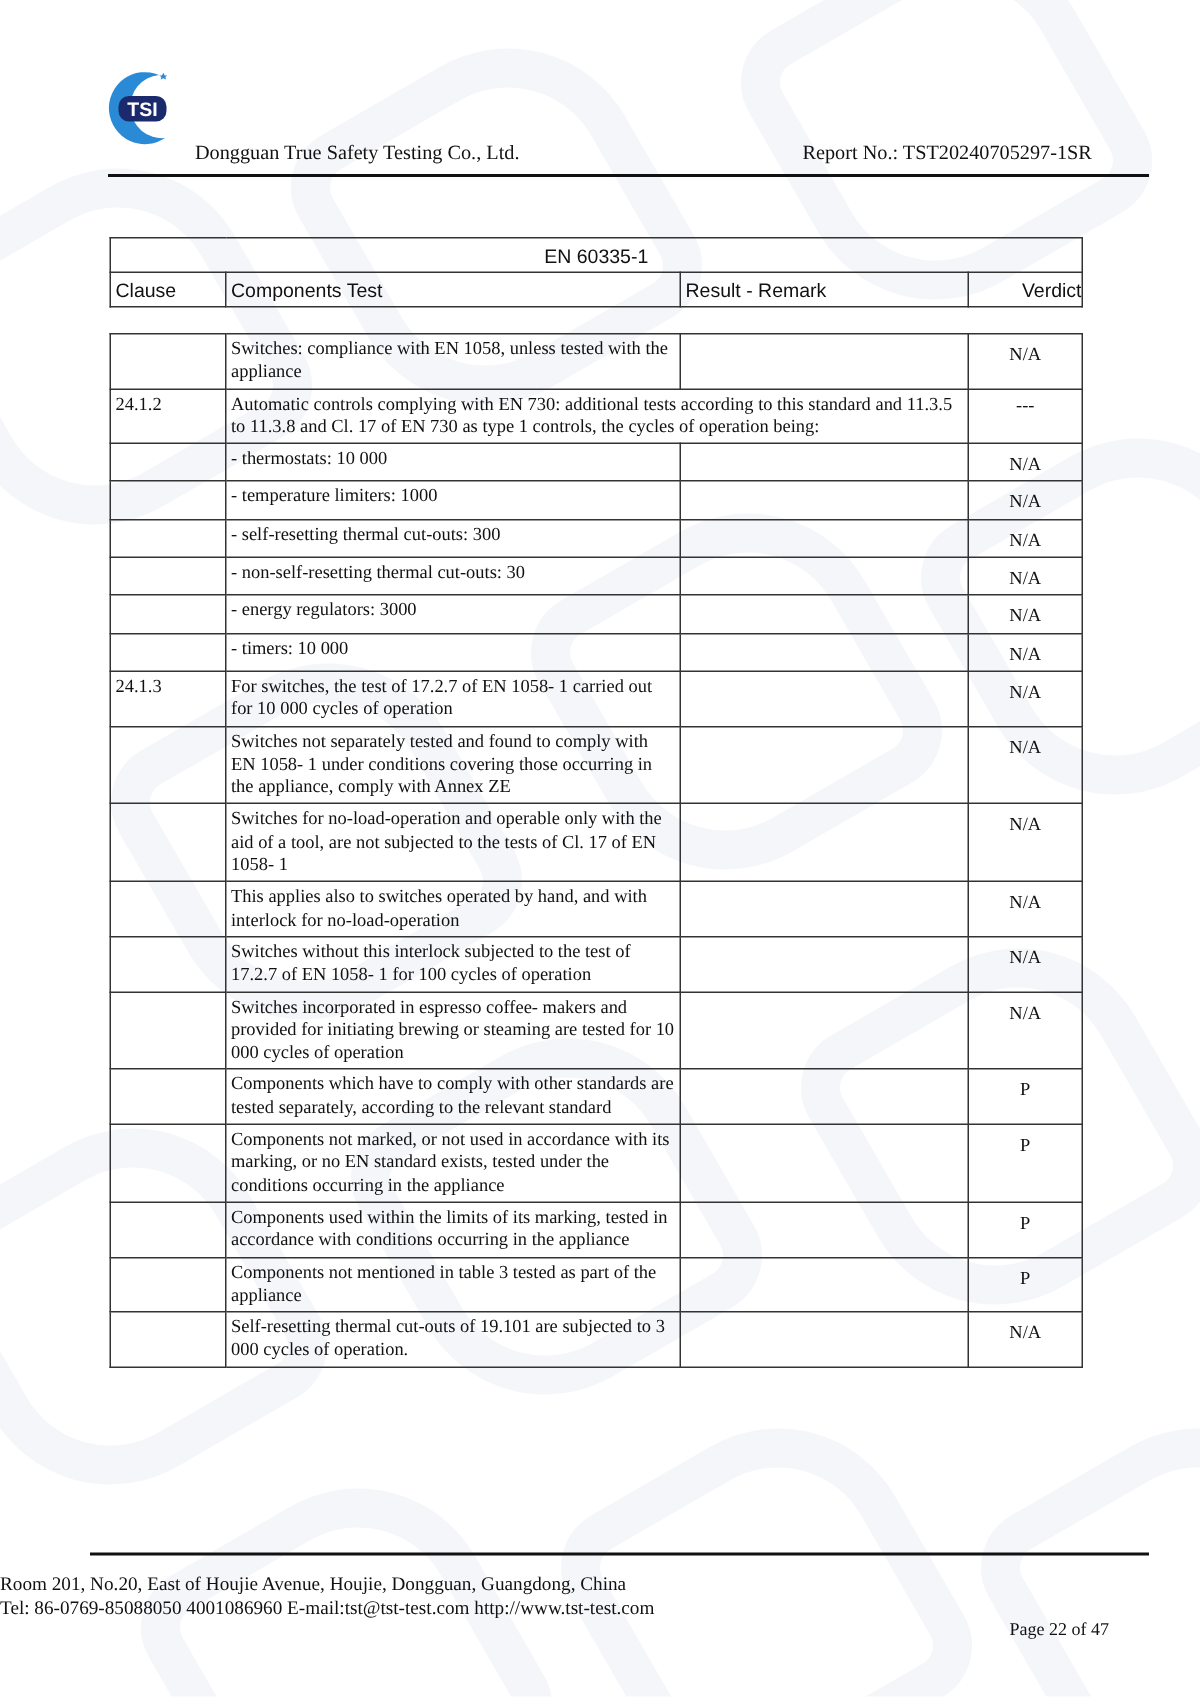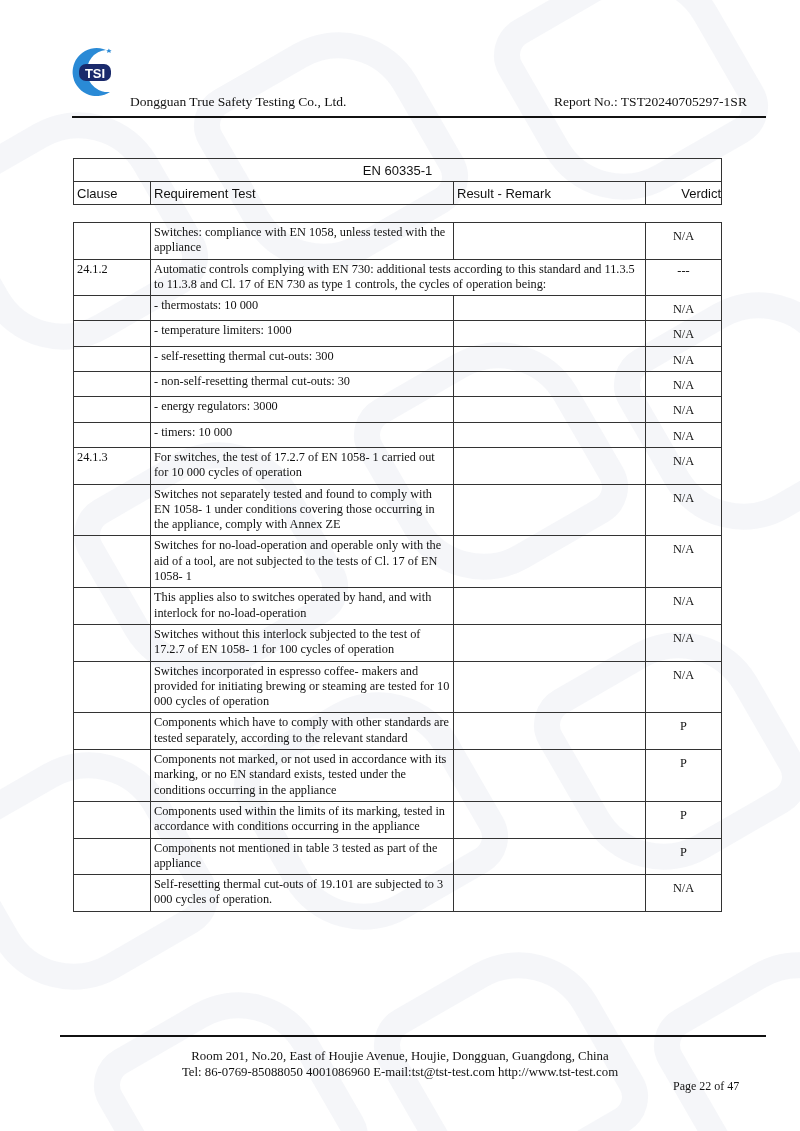--- a/index.html
+++ b/index.html
@@ -17,41 +17,41 @@
     border-radius: 40px 90px 40px 90px;
     transform: rotate(-30deg);
   }
   .logo {
     position: absolute; left: 66px; top: 44px; width: 56px; height: 56px;
   }
   .company {
     position: absolute; left: 130px; top: 94px; font-size: 13.5px;
   }
   .report-no {
-    position: absolute; left: 535px; top: 94px; font-size: 13.5px; margin-left: 19px;
+    position: absolute; left: 535px; top: 94px; font-size: 13.5px;
   }
   .header-rule {
     position: absolute; left: 72px; top: 116px; width: 694px; height: 2px; background: #111;
   }
   table { border-collapse: collapse; position: absolute; table-layout: fixed; margin-top: 32px; }
   td, th { border: 1px solid #333; vertical-align: top; padding: 0; }
   .hdr-table { left: 73px; top: 126px; width: 648px; font-family: "Liberation Sans", "DejaVu Sans", sans-serif; font-size: 13px; }
   .hdr-table .title-cell { height: 22px; text-align: center; vertical-align: middle; padding-left: 0; }
   .hdr-table .col-h { height: 22px; vertical-align: middle; font-weight: normal; text-align: left; padding-left: 3px; }
   .hdr-table .col-h.center { text-align: right; padding-left: 0; }
   .body-table { left: 73px; top: 190px; width: 648px; font-size: 12.3px; line-height: 15.3px; border-radius: 21px; }
   .body-table td { padding: 2px 3px 3px 3px; }
   .body-table td.verdict { text-align: center; padding-top: 6px; }
   .body-table td.verdict.top { padding-top: 3px; }
   .body-table td.clause { padding-left: 3px; }
   .footer-rule {
     position: absolute; left: 60px; top: 1035px; width: 706px; height: 2px; background: #111;
   }
   .footer-line {
-    position: absolute; left: 0; width: 800px; text-align: center; font-size: 12.8px;
+    position: absolute; left: 0; width: 800px; font-size: 12.8px;
   }
   .page-no {
     position: absolute; left: 673px; top: 1079px; font-size: 12px;
   }
 </style>
 </head>
 <body>
 
 <div class="watermark">
   <div class="wm" style="left:-40px;top:120px;"></div>
@@ -87,21 +87,21 @@
       <col style="width:303px">
       <col style="width:192px">
       <col style="width:76px">
     </colgroup>
   <tbody>
       <tr>
     <td colspan="4" class="title-cell">EN  60335-1</td>
   </tr>
   <tr>
     <th class="col-h">Clause</th>
-    <th class="col-h">Requirement Test</th>
+    <th class="col-h">Components Test</th>
     <th class="col-h">Result - Remark</th>
     <th class="col-h center">Verdict</th>
   </tr>
 </tbody>
   </table>
 
 <table class="body-table">
   <colgroup>
       <col style="width:77px">
       <col style="width:303px">

